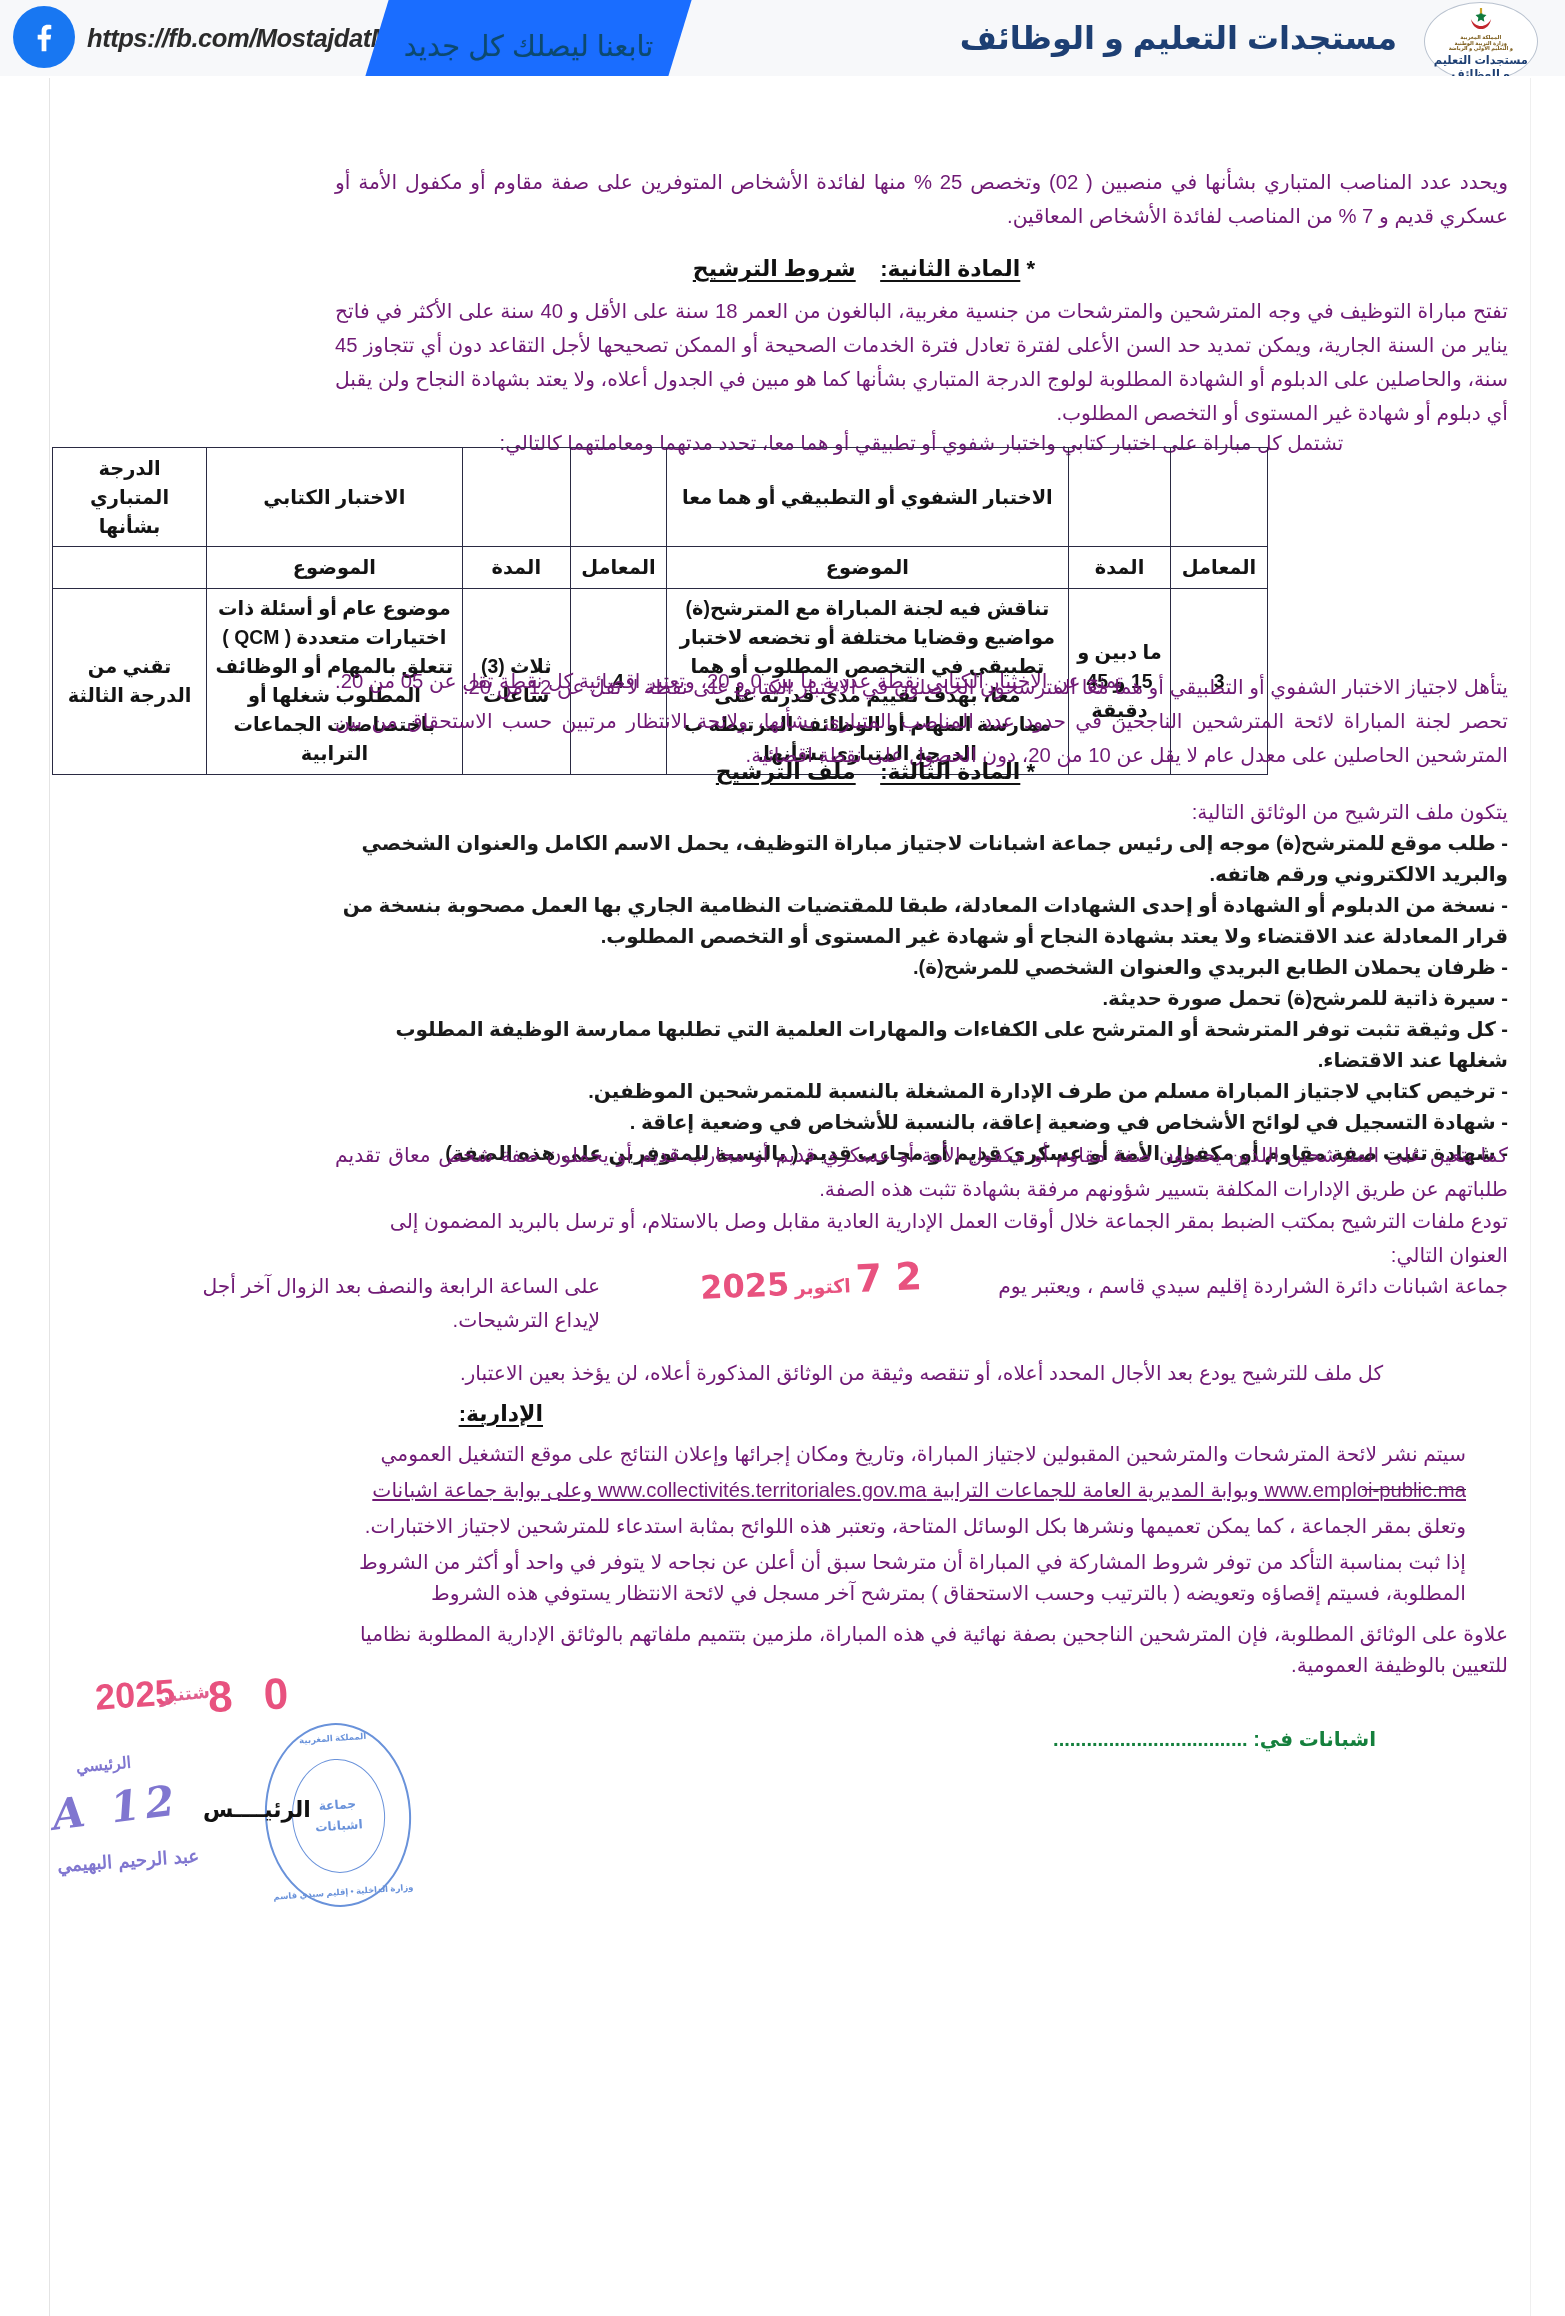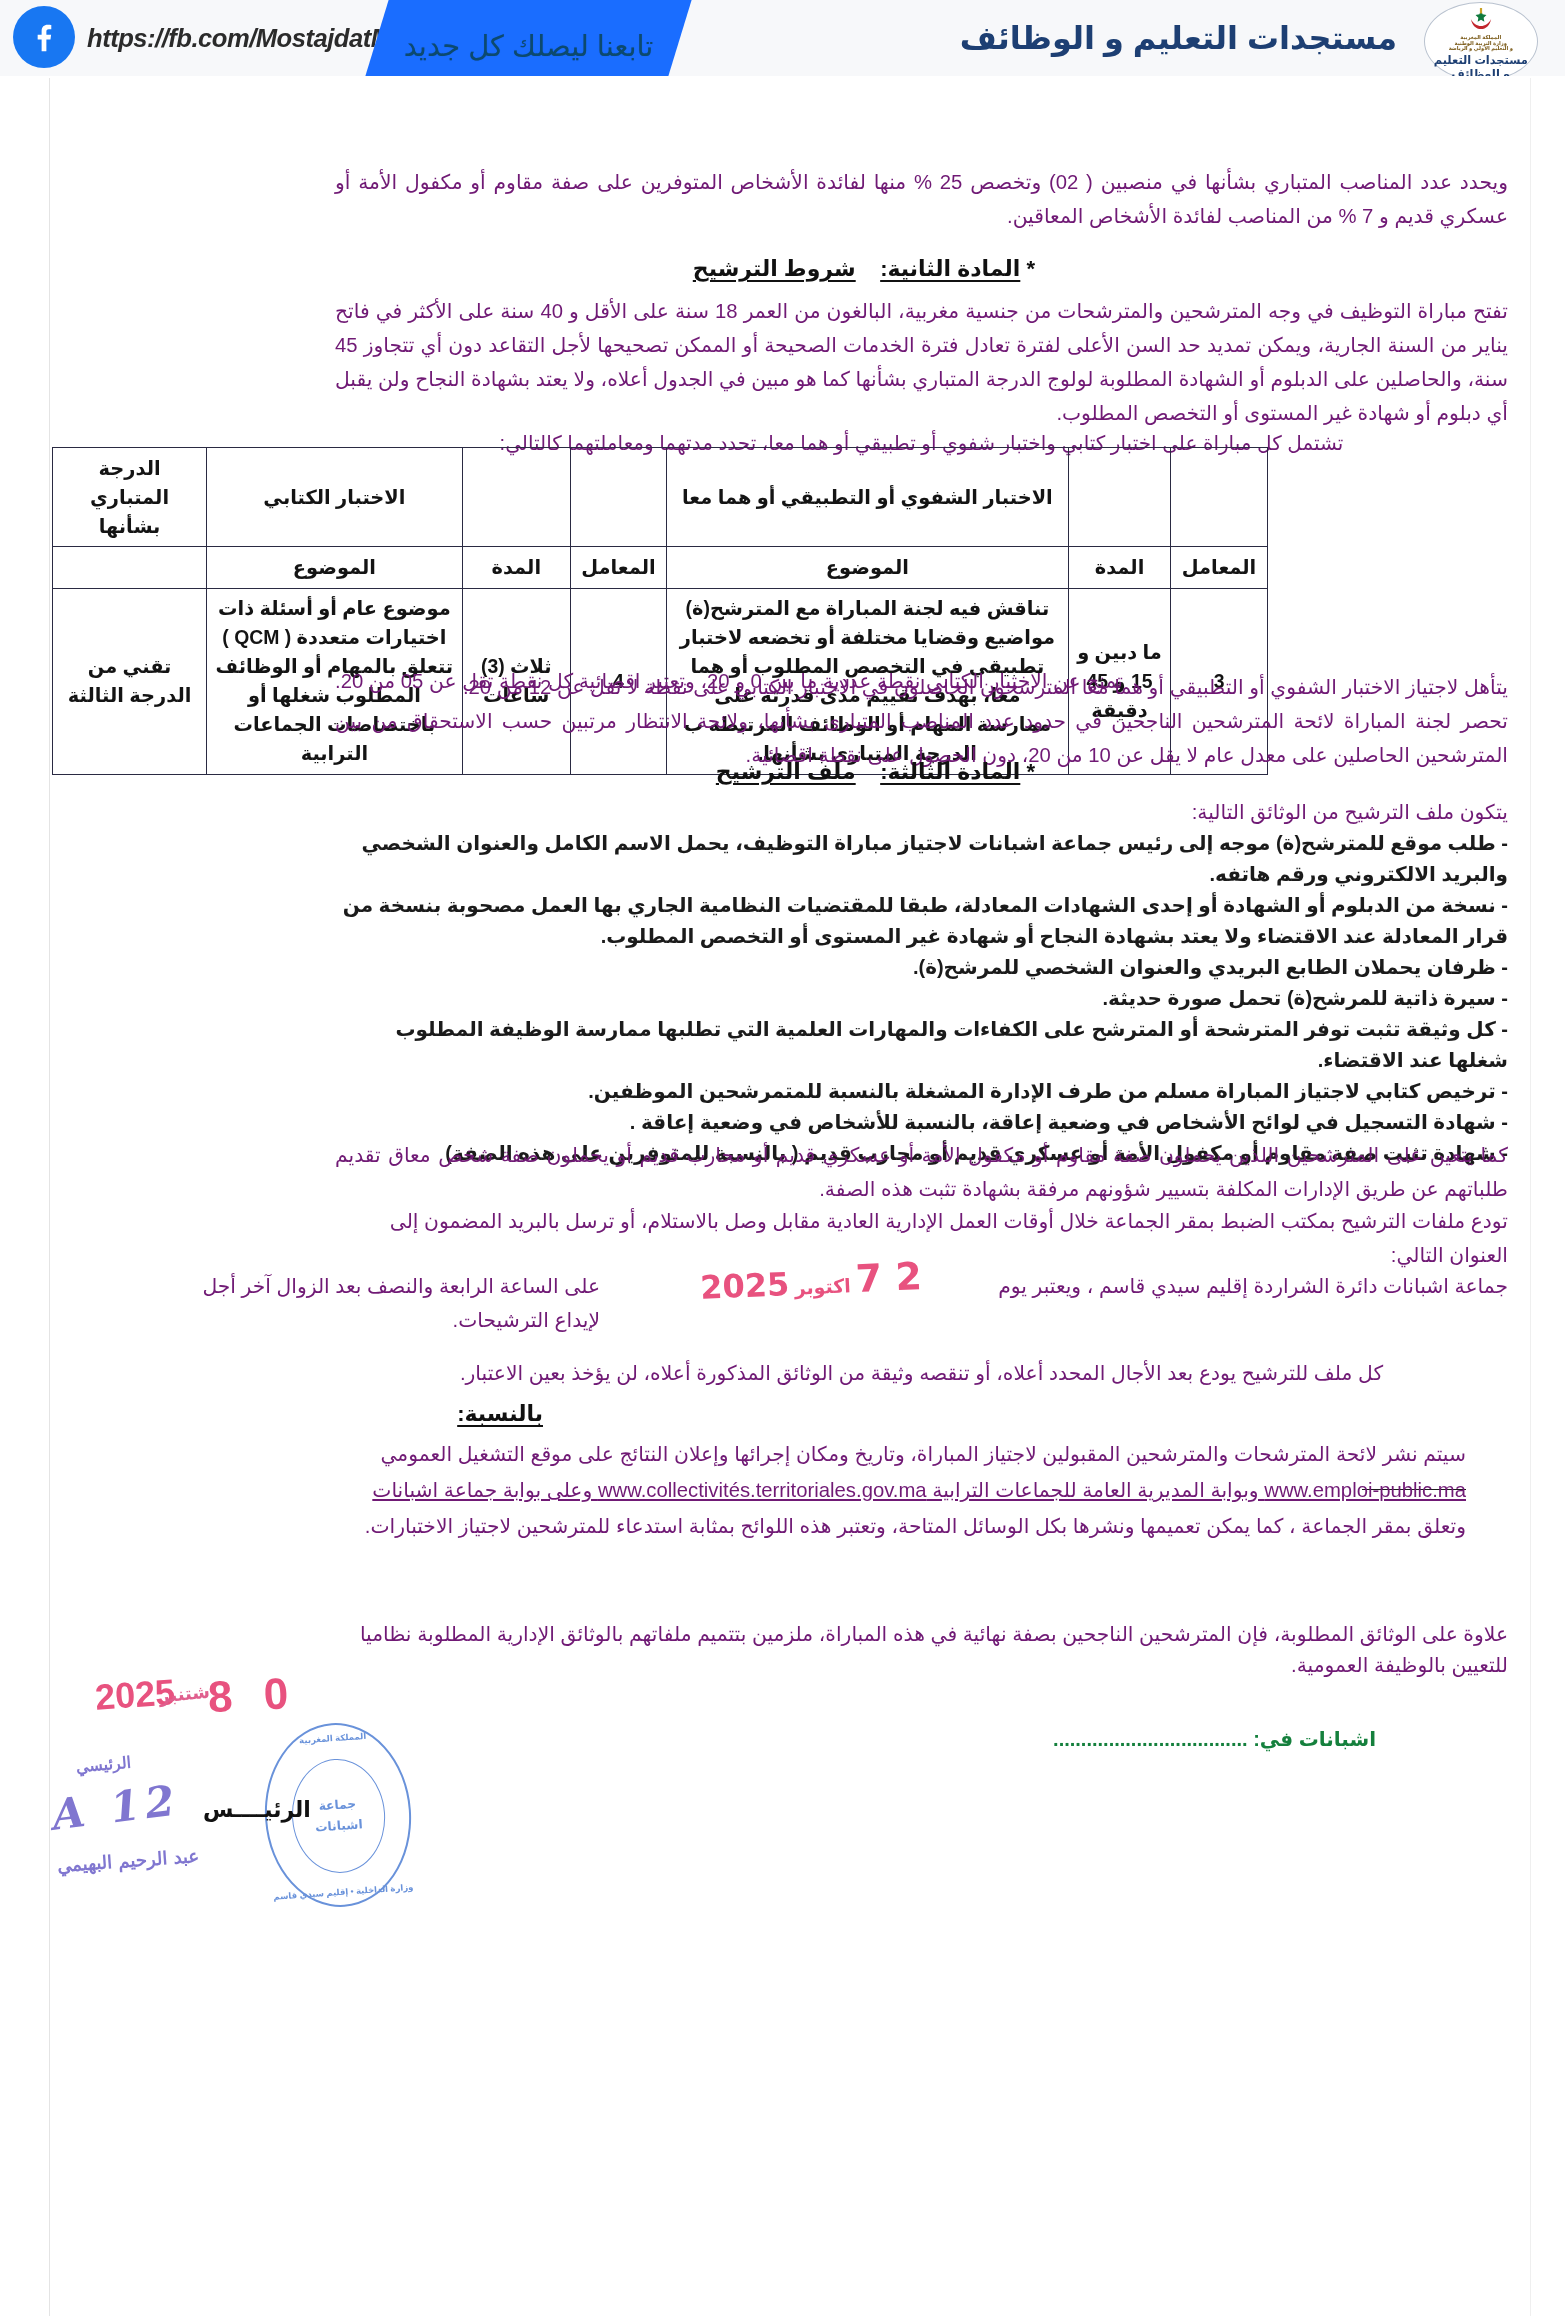--- a/index.html
+++ b/index.html
@@ -286,33 +286,34 @@
       <span class="stamp-month">اكتوبر</span>
       <span class="stamp-year">2025</span>
     </div>
 
     <div class="para" style="right:965px;top:1191px;width:530px;text-align:right;">على الساعة الرابعة والنصف بعد الزوال آخر أجل</div>
     <div class="para right" style="right:965px;top:1225px;width:530px;">لإيداع الترشيحات.</div>
 
     <div class="para center" style="right:57px;top:1278px;width:1173px;">كل ملف للترشيح يودع بعد الأجال المحدد أعلاه، أو تنقصه وثيقة من الوثائق المذكورة أعلاه، لن يؤخذ بعين الاعتبار.</div>
 
     <div class="heading" style="right:1022px;top:1323px;">
-      <span class="u">بالنسبة:</span>
+      <span class="u">الإدارية:</span>
     </div>
 
     <div class="para right" style="right:99px;top:1361px;width:1117px;line-height:31px;">
       <span>سيتم نشر لائحة المترشحات والمترشحين المقبولين لاجتياز المباراة، وتاريخ ومكان إجرائها وإعلان النتائج على موقع التشغيل العمومي</span><span class="dashline"></span>
     </div>
 
     <div class="para right" style="right:99px;top:1397px;width:1117px;line-height:31px;">
       <u class="link">www.emploi-public.ma وبوابة المديرية العامة للجماعات الترابية www.collectivités.territoriales.gov.ma وعلى بوابة جماعة اشبانات</u>
     </div>
 
     <div class="para right" style="right:99px;top:1433px;width:1117px;line-height:31px;">وتعلق بمقر الجماعة ، كما يمكن تعميمها ونشرها بكل الوسائل المتاحة، وتعتبر هذه اللوائح بمثابة استدعاء للمترشحين لاجتياز الاختبارات.</div>
 
+    <div class="para right" style="right:99px;top:1469px;width:1117px;line-height:31px;">إذا ثبت بمناسبة التأكد من توفر شروط المشاركة في المباراة أن مترشحا سبق أن أعلن عن نجاحه لا يتوفر في واحد أو أكثر من الشروط المطلوبة، فسيتم إقصاؤه وتعويضه ( بالترتيب وحسب الاستحقاق ) بمترشح آخر مسجل في لائحة الانتظار يستوفي هذه الشروط</div>
 
     <div class="para right" style="right:57px;top:1541px;width:1173px;line-height:31px;">علاوة على الوثائق المطلوبة، فإن المترشحين الناجحين بصفة نهائية في هذه المباراة، ملزمين بتتميم ملفاتهم بالوثائق الإدارية المطلوبة نظاميا للتعيين بالوظيفة العمومية.</div>
 
     <div class="dotline" style="right:189px;top:1649px;">
       <span>اشبانات في:</span>
       <span>...................................</span>
     </div>
 
     <div class="stamp-block" style="left:57px;top:1590px;">
       <span class="sd-year">2025</span>

